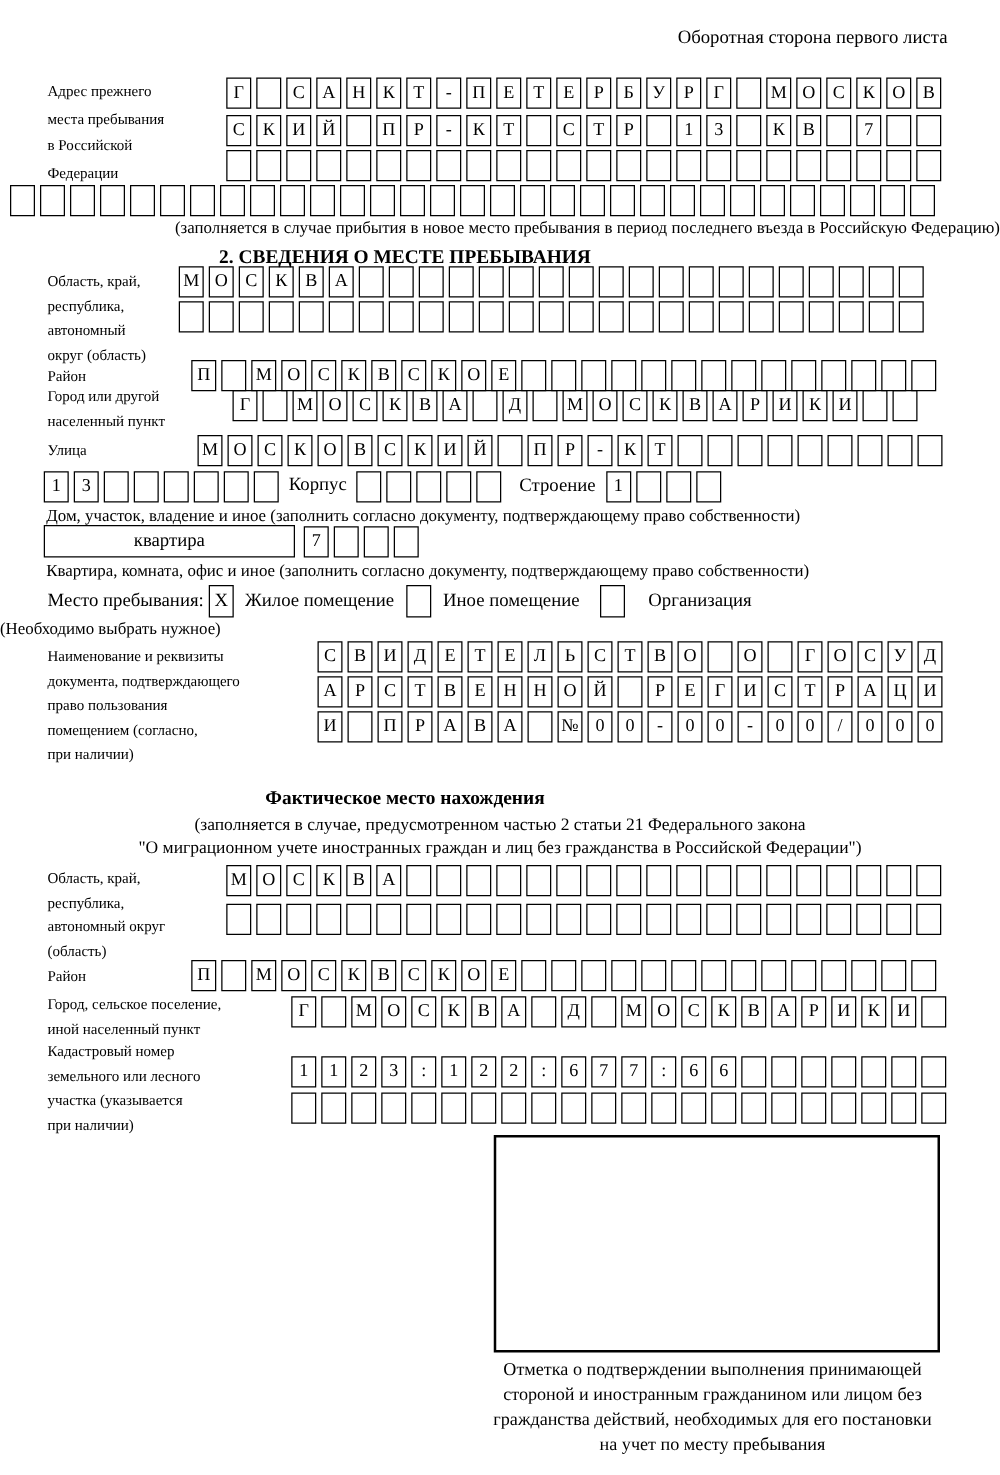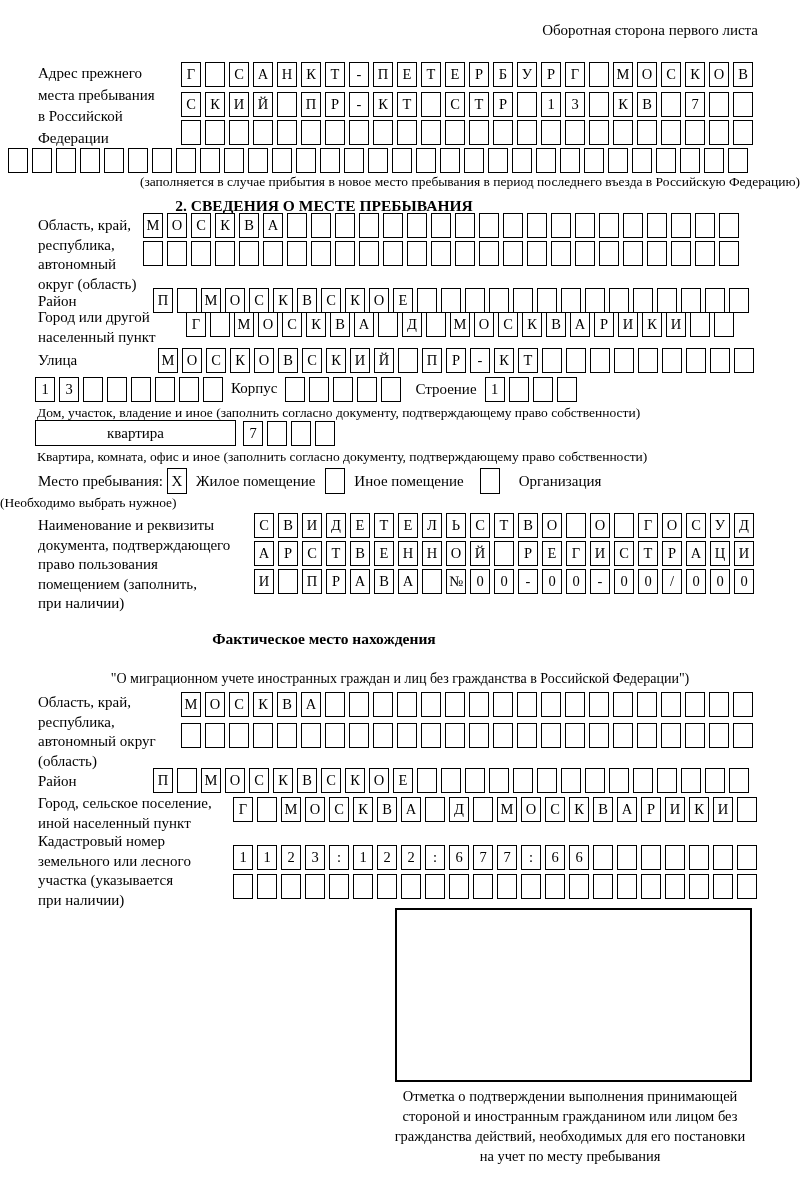--- a/index.html
+++ b/index.html
@@ -1,21 +1,21 @@
 <!DOCTYPE html>
 <html lang="ru"><head>
 <meta charset="utf-8">
 <style>
   html,body{margin:0;padding:0;background:#fff;}
   .page{
     position:relative;width:800px;height:1180px;background:#fff;overflow:hidden;
     font-family:"Liberation Serif","DejaVu Serif",serif;color:#000;
   }
   .title{position:absolute;top:22px;right:42px;font-size:15px;}
-  .lbl{position:absolute;font-size:15px;line-height:19.5px;}
+  .lbl{position:absolute;font-size:12px;line-height:19.5px;}
   .lbl-tall div{line-height:21.5px;}
   .cap{position:absolute;font-size:13.5px;}
   .cap-center{left:0;width:800px;text-align:right;}
   .heading{position:absolute;left:0;width:648px;text-align:center;font-weight:bold;font-size:15.5px;}
   .cellrow{position:absolute;display:flex;}
   .cell{
     box-sizing:border-box;flex:0 0 20px;width:20px;height:25px;margin-right:4px;
     border:1.6px solid #000;display:inline-flex;align-items:center;justify-content:center;
     font-size:14.5px;line-height:1;
   }
@@ -358,21 +358,21 @@
     <span class="ilabel" style="margin-left:9px">Иное помещение</span>
     <span class="chk" style="margin-left:16px"></span>
     <span class="ilabel" style="margin-left:19px">Организация</span>
   </div>
   <div class="cap" style="left:0;top:495px;width:600px;text-align:left">(Необходимо выбрать нужное)</div>
 
   <div class="lbl" style="left:38px;top:516px;width:210px">
       <div>Наименование и реквизиты</div>
       <div>документа, подтверждающего</div>
       <div>право пользования</div>
-      <div>помещением (заполнить,</div>
+      <div>помещением (согласно,</div>
       <div>при наличии)</div>
     </div>
   <div class="cellrow" style="left:254px;top:513px">
       <span class="cell">С</span>
       <span class="cell">В</span>
       <span class="cell">И</span>
       <span class="cell">Д</span>
       <span class="cell">Е</span>
       <span class="cell">Т</span>
       <span class="cell">Е</span>
@@ -432,20 +432,21 @@
       <span class="cell">-</span>
       <span class="cell">0</span>
       <span class="cell">0</span>
       <span class="cell">/</span>
       <span class="cell">0</span>
       <span class="cell">0</span>
       <span class="cell">0</span>
     </div>
 
   <div class="heading" style="top:630px">Фактическое место нахождения</div>
+  <div class="fact-cap" style="top:653px">(заполняется в случае, предусмотренном частью 2 статьи 21 Федерального закона</div>
   <div class="fact-cap" style="top:671px">"О миграционном учете иностранных граждан и лиц без гражданства в Российской Федерации")</div>
 
   <div class="lbl" style="left:38px;top:693px;width:175px">
       <div>Область, край,</div>
       <div>республика,</div>
       <div>автономный округ</div>
       <div>(область)</div>
     </div>
   <div class="cellrow" style="left:181px;top:692px">
       <span class="cell">М</span>

